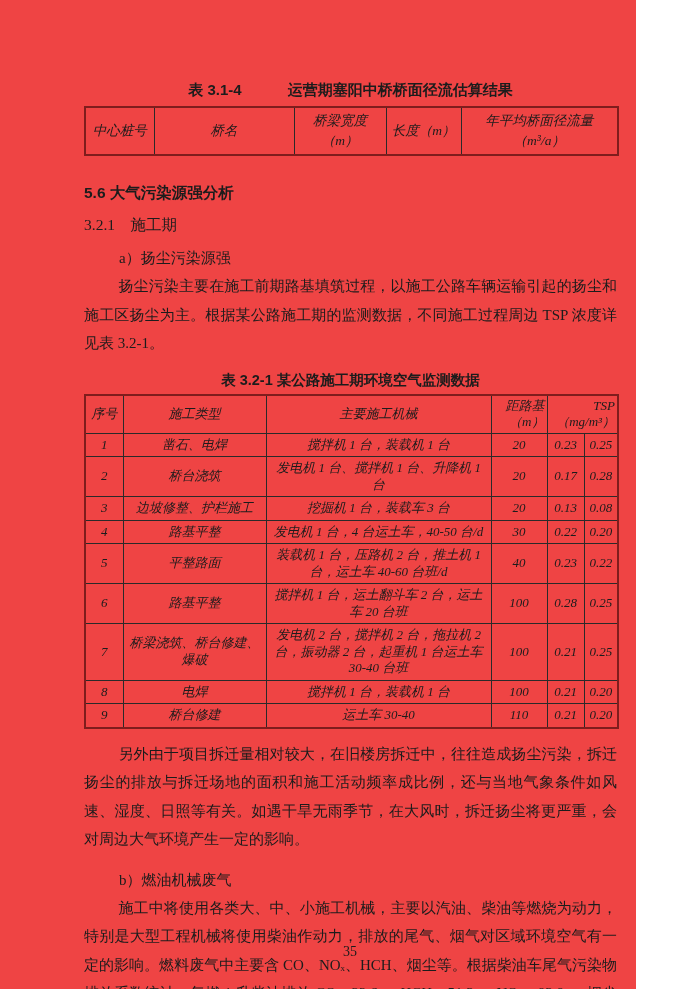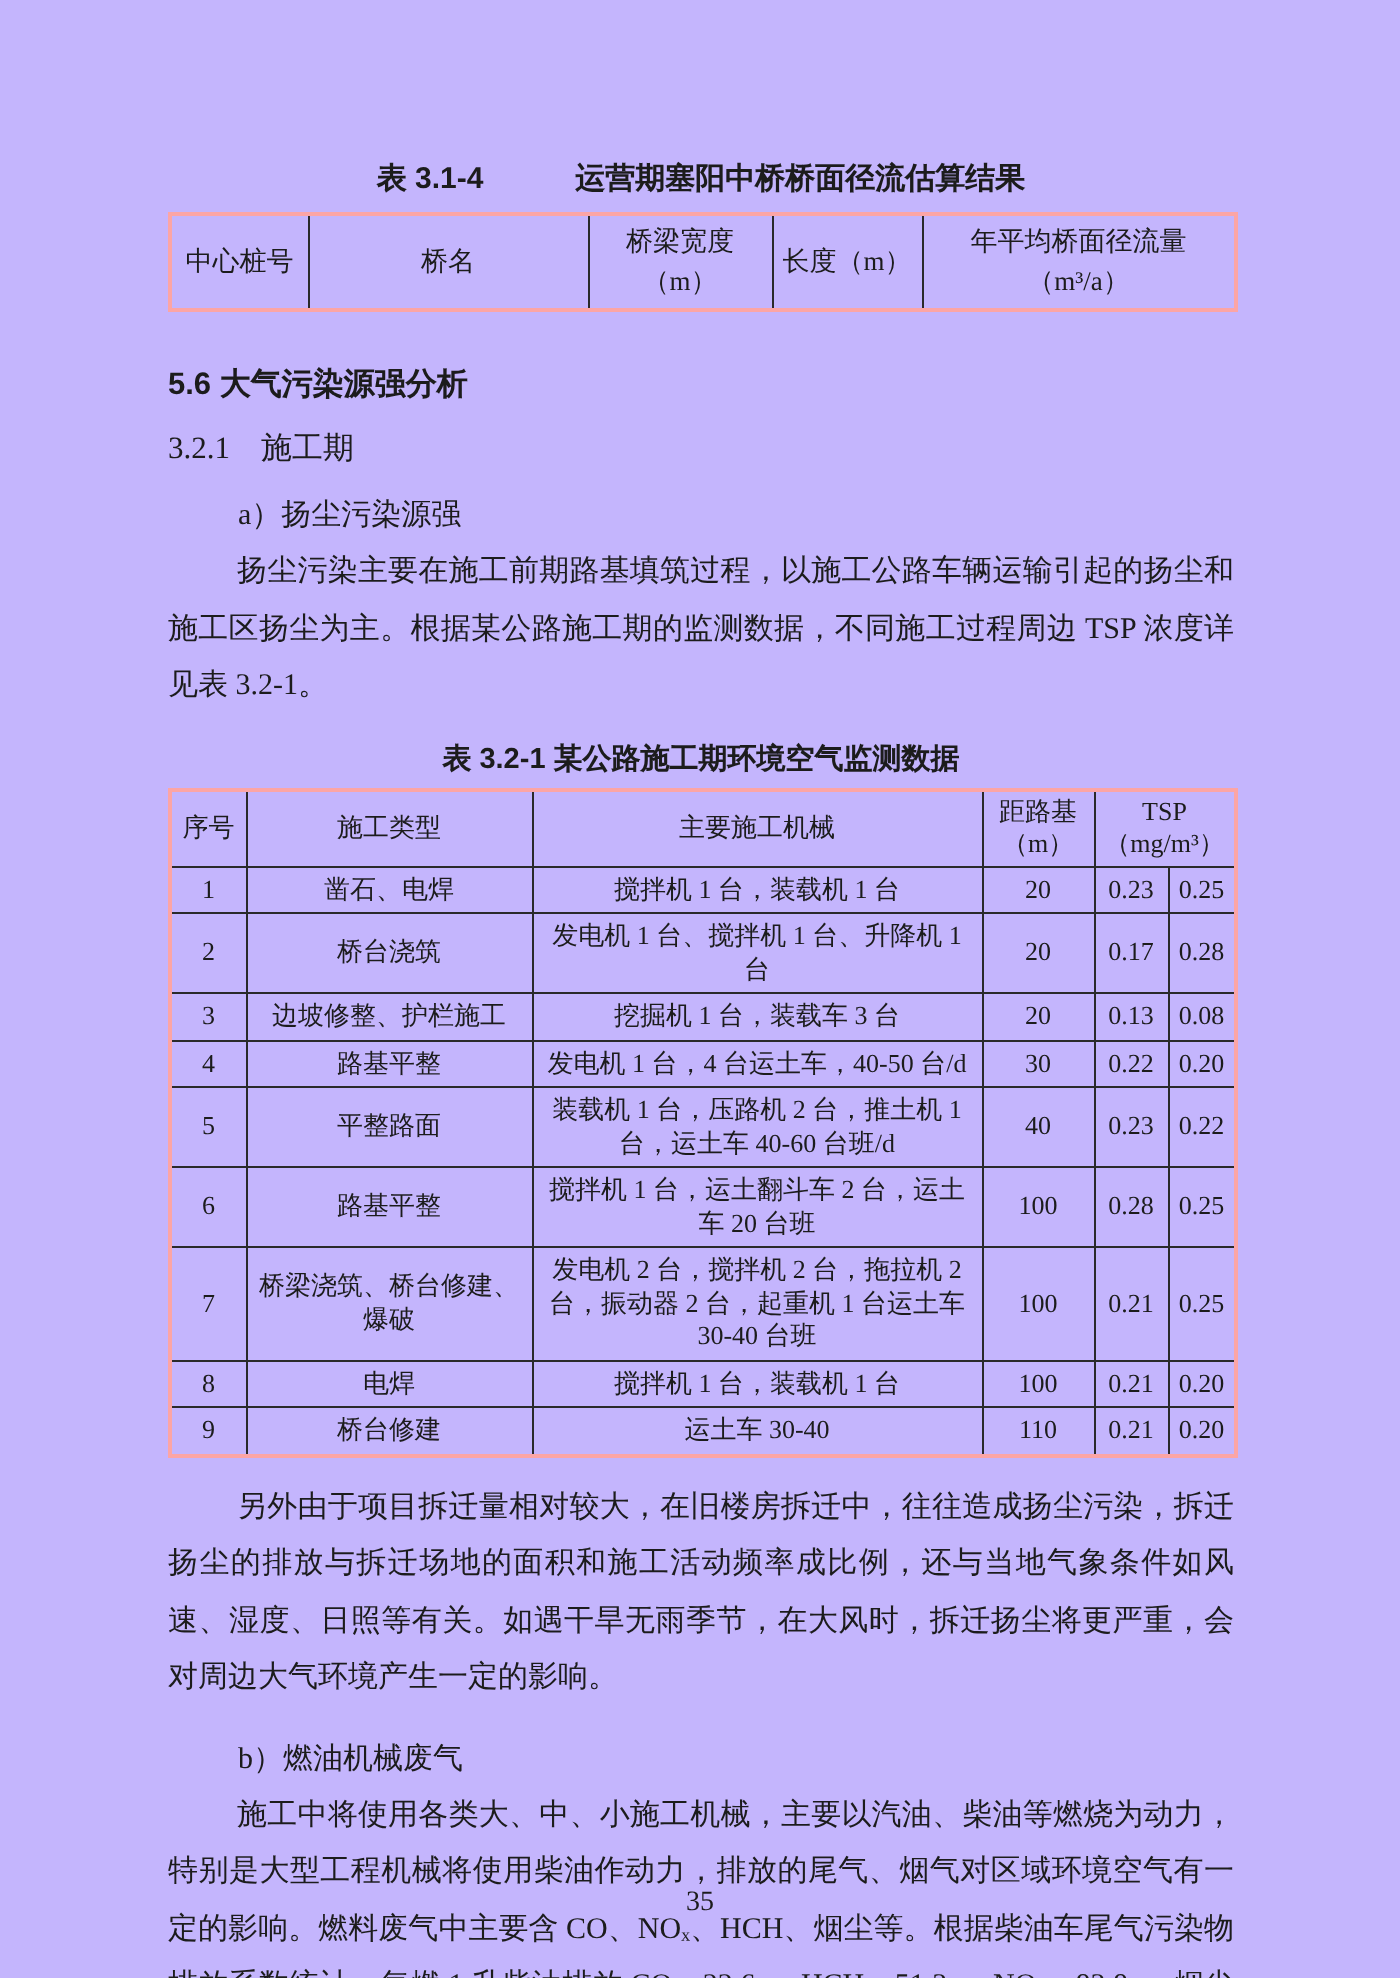--- a/index.html
+++ b/index.html
@@ -4,21 +4,21 @@
 <style>
   * { box-sizing: border-box; }
   html, body { margin: 0; padding: 0; }
   body {
     width: 700px; height: 989px;
     background: #ffffff;
     color: #1c1c1c;
     font-family: "Liberation Serif", "DejaVu Serif", serif;
     overflow: hidden;
   }
-  .page { position: relative; width: 700px; height: 989px; background: #c4b5fd; }
+  .page { position: relative; width: 636px; height: 989px; background: #ef4444; }
   .content { position: absolute; left: 84px; top: 80px; width: 533px; }
 
   
   .tbl-caption1 {
     display: flex; justify-content: center; align-items: baseline; gap: 46px;
     font-family: "Liberation Sans", "DejaVu Sans", sans-serif;
     font-weight: bold; font-size: 15px; line-height: 20px;
     margin-bottom: 6px;
   }
   .tbl-caption2 {
@@ -46,34 +46,35 @@
     text-align: justify;
     text-indent: 2.3em;
     margin-top: 3px;
     word-break: break-all;
   }
 
   
   table {
     border-collapse: collapse; table-layout: fixed;
     width: 533px; text-align: center;
-    border: 2px solid #fca5a5;
+    border: 2px solid #7f1d1d;
+    font-style: italic;
   }
   th, td {
     border: 1px solid #2a2a2a;
     font-weight: normal;
     padding: 3px 2px;
     overflow: hidden;
   }
   .t1 th, .t1 td { font-size: 13.5px; line-height: 20px; height: 26px; }
   .t2 { margin-top: 4px; padding-left: 16px; }
   .t2 th, .t2 td { font-size: 13px; line-height: 16.5px; }
   .t2 td { height: 22px; }
   .t2 th { padding: 2px 2px; }
-  .hdr-line { display: block; }
+  .hdr-line { display: block; text-align: right; }
 
   .page-number {
     position: absolute; left: 0; top: 944px; width: 700px;
     text-align: center; font-size: 14px; color: #1c1c1c;
   }
 </style>
 </head>
 <body>
 
 <div class="page">

